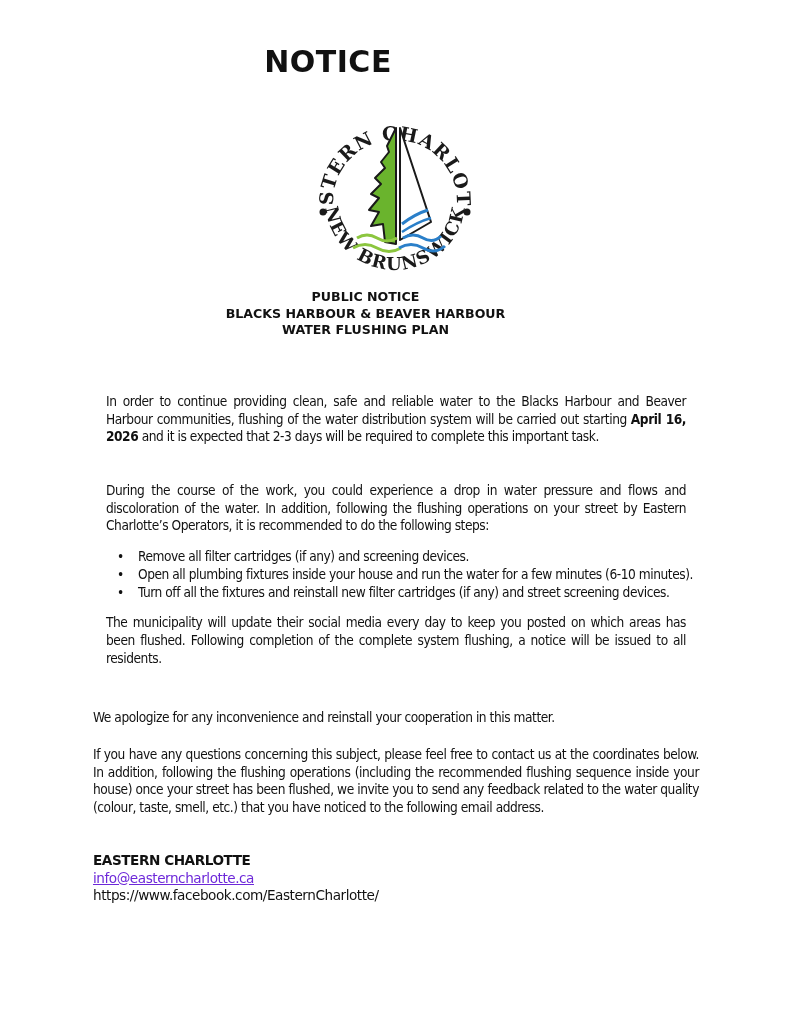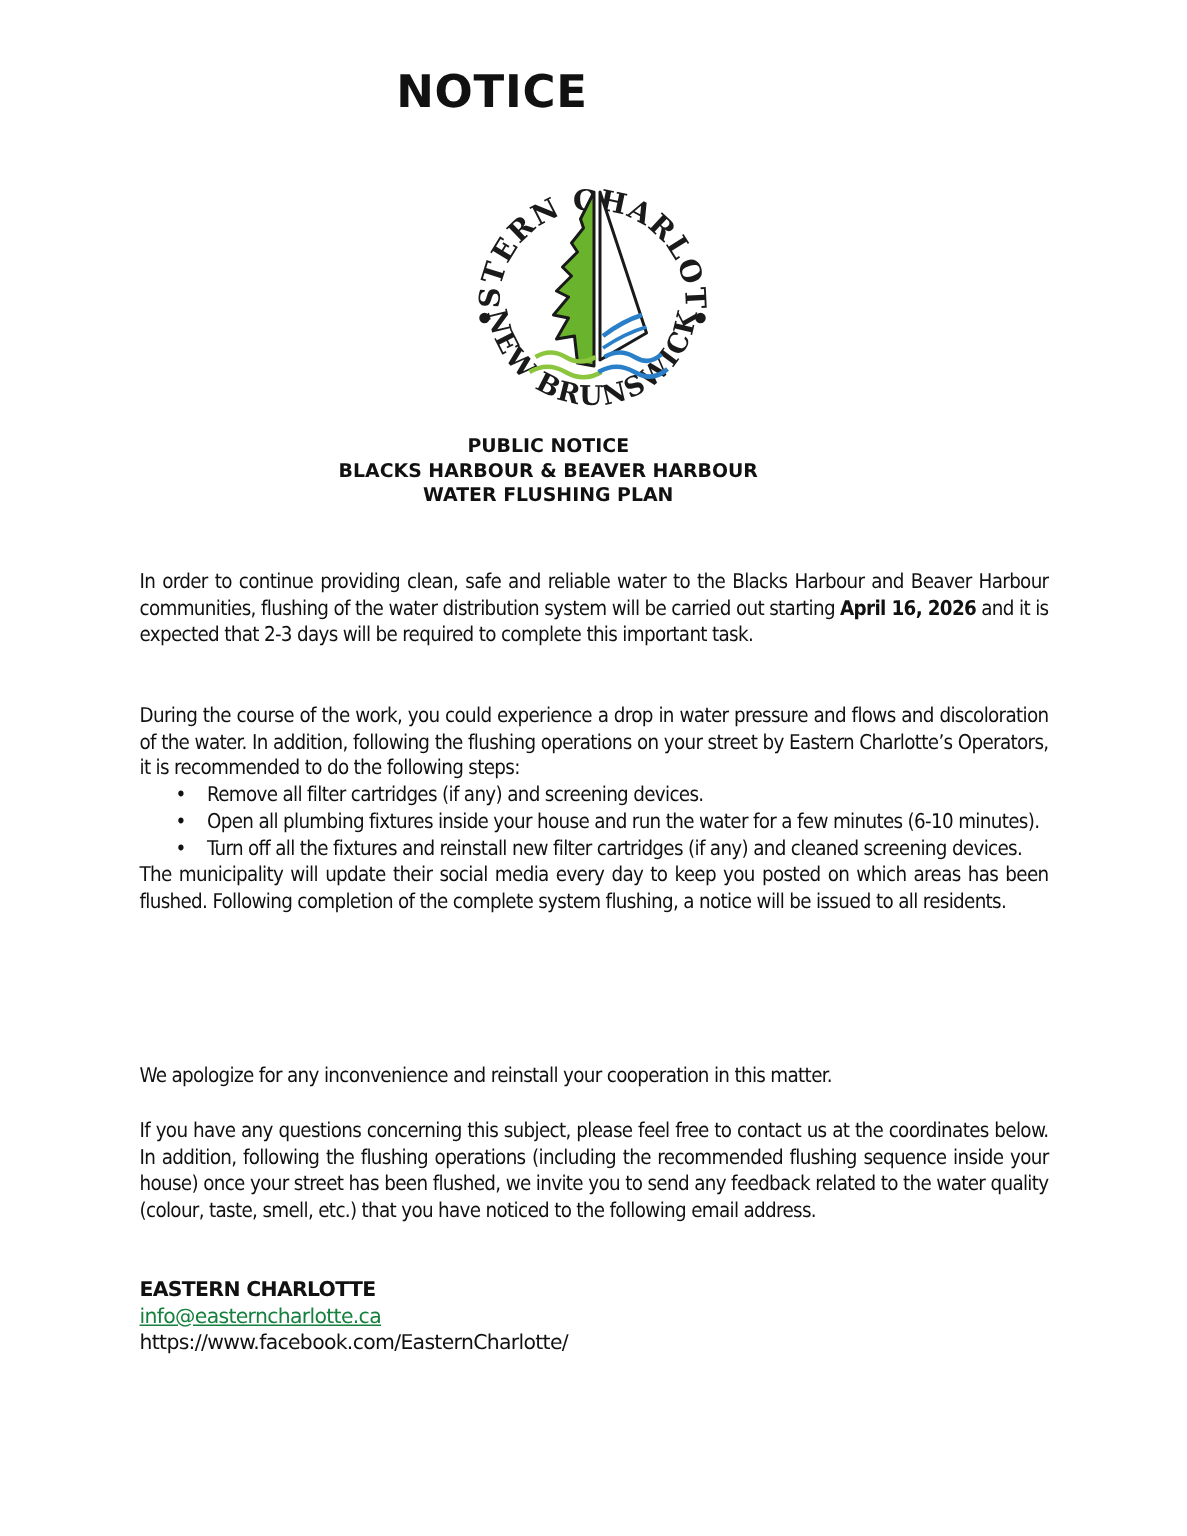--- a/index.html
+++ b/index.html
@@ -5,32 +5,32 @@
   html, body { margin: 0; padding: 0; background: #ffffff; }
   body { width: 791px; height: 1024px; position: relative; overflow: hidden;
          font-family: "DejaVu Sans", sans-serif; color: #111; }
   .title { position: absolute; top: 44px; left: 0; width: 656px; text-align: center;
            font-size: 30px; font-weight: bold; letter-spacing: 0.5px; }
   .logo { position: absolute; left: 303px; top: 104px; width: 184px; height: 184px; }
   .heading { position: absolute; top: 289px; left: 0; width: 731px; text-align: center;
              font-size: 12.6px; font-weight: bold; line-height: 16.5px; }
   .body { position: absolute; left: 93px; width: 606px; font-size: 13.6px;
           line-height: 17.7px; text-align: justify; font-stretch: condensed; }
-  .body p { margin: 0; }
+  .body p { margin: 13px; }
   .p1 { top: 380px; }
   .p2 { top: 469px; }
   .bullets { margin: 0; padding: 0 0 0 45px; list-style: none; }
   .bullets li { position: relative; padding-left: 0; }
   .bullets li .dot { position: absolute; left: -21px; top: 0; }
   .cond { letter-spacing: -0.45px; }
   .p4 { top: 709px; }
   .p5 { top: 746px; }
   .contact { position: absolute; top: 852px; left: 93px; font-size: 13.6px; line-height: 17.7px; letter-spacing: -0.45px; }
   .contact .b { font-weight: bold; }
-  .contact a { color: #15803d; text-decoration: underline; }
+  .contact a { color: #6d28d9; text-decoration: underline; }
 </style>
 </head>
 <body>
 
 <div class="title">NOTICE</div>
 
 <div class="logo">
   <svg width="184" height="184" viewBox="0 0 184 184">
     <defs>
       <path id="arcTop" d="M 30 98 A 62 62 0 0 1 154 98"></path>
@@ -66,21 +66,21 @@
 
 <div class="body p1 cond">
   <p><span>In order to continue providing clean, safe and reliable water to the Blacks Harbour and Beaver Harbour communities, flushing of the water distribution system will be carried out starting </span><b>April 16, 2026</b><span> and it is expected that 2-3 days will be required to complete this important task.</span></p>
 </div>
 
 <div class="body p2 cond">
   <p>During the course of the work, you could experience a drop in water pressure and flows and discoloration of the water. In addition, following the flushing operations on your street by Eastern Charlotte’s Operators, it is recommended to do the following steps:</p>
   <ul class="bullets">
     <li><span class="dot">•</span><span>Remove all filter cartridges (if any) and screening devices.</span></li>
     <li><span class="dot">•</span><span>Open all plumbing fixtures inside your house and run the water for a few minutes (6-10 minutes).</span></li>
-    <li><span class="dot">•</span><span>Turn off all the fixtures and reinstall new filter cartridges (if any) and cleaned screening devices.</span></li>
+    <li><span class="dot">•</span><span>Turn off all the fixtures and reinstall new filter cartridges (if any) and street screening devices.</span></li>
   </ul>
   <p>The municipality will update their social media every day to keep you posted on which areas has been flushed. Following completion of the complete system flushing, a notice will be issued to all residents.</p>
 </div>
 
 <div class="body p4 cond">We apologize for any inconvenience and reinstall your cooperation in this matter.</div>
 
 <div class="body p5 cond">If you have any questions concerning this subject, please feel free to contact us at the coordinates below. In addition, following the flushing operations (including the recommended flushing sequence inside your house) once your street has been flushed, we invite you to send any feedback related to the water quality (colour, taste, smell, etc.) that you have noticed to the following email address.</div>
 
 <div class="contact">
   <div class="b">EASTERN CHARLOTTE</div>

